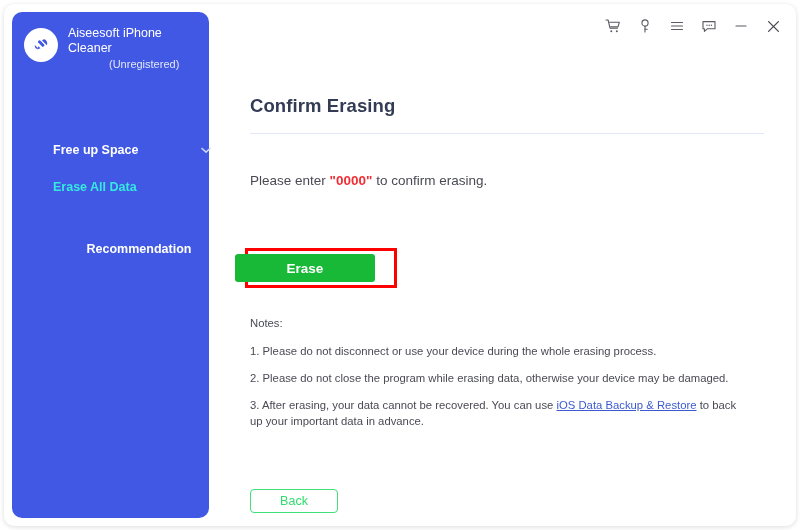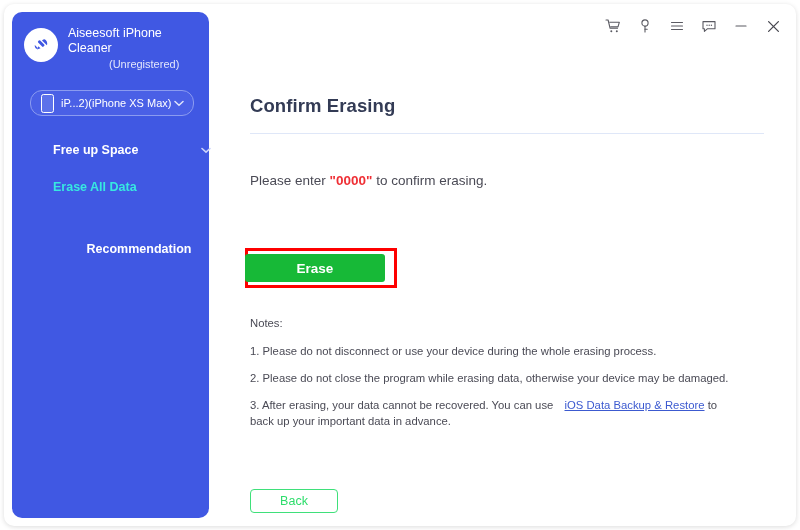--- a/index.html
+++ b/index.html
@@ -216,21 +216,21 @@
     left: 36px;
     top: 236px;
     width: 152px;
     height: 40px;
     border: 3px solid #fe0000;
     box-sizing: border-box;
   }
 
   #erase-button {
     position: absolute;
-    left: 36px;
+    left: 26px;
     top: 242px;
     width: 140px;
     height: 28px;
     background: #17b937;
     border: none;
     border-radius: 3px;
     color: #ffffff;
     font-family: "Liberation Sans", sans-serif;
     font-size: 13.5px;
     font-weight: bold;
@@ -245,21 +245,20 @@
     color: #4a4a55;
     font-size: 11.3px;
     line-height: 1.42;
   }
   #notes-heading { margin-bottom: 12px; }
   .note-line { margin-bottom: 11px; }
   .note-line:last-child { margin-bottom: 0; }
   #notes a {
     color: #3c5ad0;
     text-decoration: underline;
-    margin-left: 8px;
   }
 
   #back-button {
     position: absolute;
     left: 41px;
     top: 477px;
     width: 88px;
     height: 24px;
     background: #ffffff;
     border: 1.5px solid #3fe07a;
@@ -287,29 +286,20 @@
           <path d="M9.4 13.2l2.1 2.1-3.4 1.3z" fill="#3f57e2"></path>
         </svg>
       </div>
       <div id="brand-text">
         <span class="brand-line">Aiseesoft iPhone</span>
         <span class="brand-line">Cleaner</span>
         <span class="brand-sub">(Unregistered)</span>
       </div>
     </div>
 
-    <div id="device-selector">
-      <span id="device-icon"></span>
-      <span id="device-label">iP...2)(iPhone XS Max)</span>
-      <span id="device-chevron">
-        <svg width="10" height="7" viewBox="0 0 10 7" aria-hidden="true">
-          <path d="M1 1.5 L5 5.2 L9 1.5" stroke="#dfe4fb" stroke-width="1.5" fill="none" stroke-linecap="round"></path>
-        </svg>
-      </span>
-    </div>
 
     <div class="nav-item" style="top:125px;">
       <span class="nav-label">Free up Space</span>
       <span class="nav-chevron">
         <svg width="10" height="7" viewBox="0 0 10 7" aria-hidden="true">
           <path d="M1 1.5 L5 5.2 L9 1.5" stroke="#ccd4fa" stroke-width="1.6" fill="none" stroke-linecap="round"></path>
         </svg>
       </span>
     </div>
 

